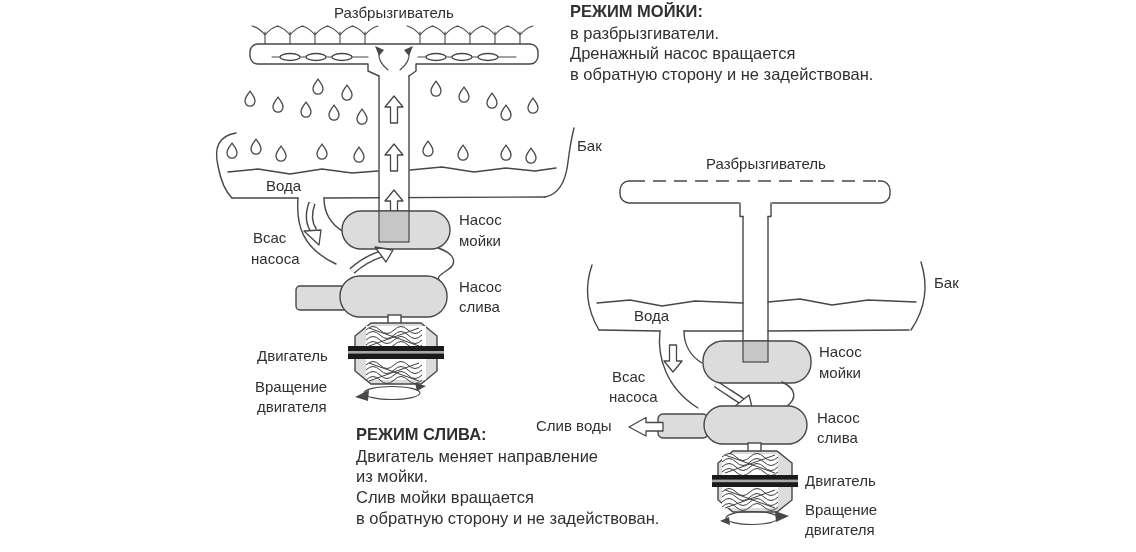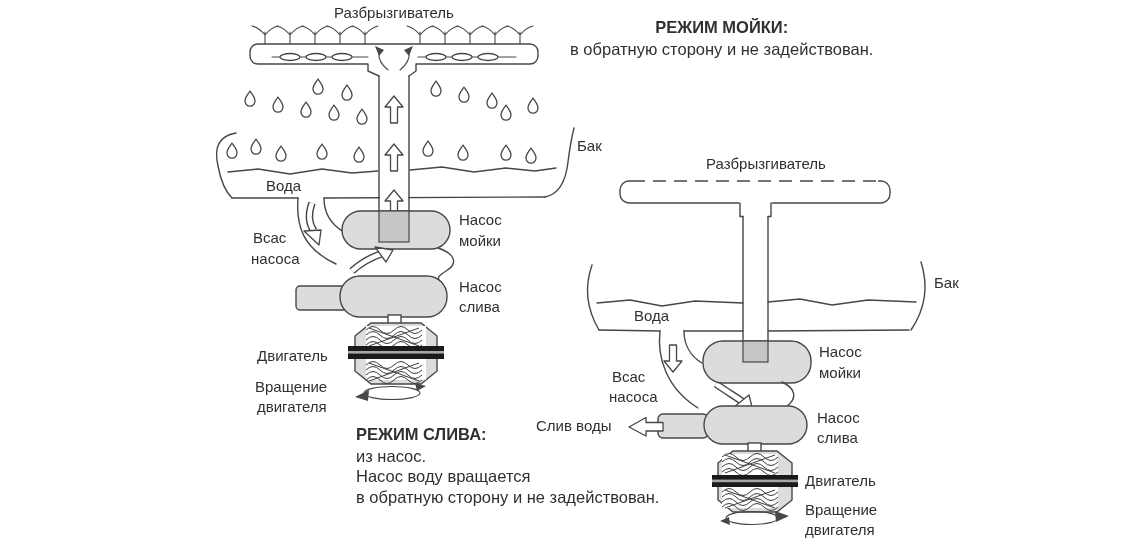--- a/index.html
+++ b/index.html
@@ -20,21 +20,21 @@
   .head    { fill:var(--line,#474747); stroke:none; }
   .dash    { stroke-dasharray:13 8; stroke-linecap:butt; }
   .shaft   { fill:var(--shaft,#1a1a1a); stroke:none; }
   .stripe  { fill:#a8a8a8; stroke:none; }
   .coilg path { fill:none; stroke:#3c3c3c; stroke-width:1; }
   .txt     { font-family:"Liberation Sans",sans-serif; font-size:15px; fill:var(--text,#303030); }
   .mid     { text-anchor:middle; }
 
   .block { position:absolute; color:var(--text,#303030); font-size:16.5px; line-height:20.7px; white-space:nowrap; }
   .block .title { font-weight:700; margin-bottom:1px; }
-  .block-wash  { left:570px; top:17px;text-align:center; }
+  .block-wash  { left:570px; top:1px; }
   .block-drain { left:356px; top:424px; }
 </style>
 </head>
 <body>
 
 <div class="stage">
 
 <svg width="1136" height="552" viewBox="0 0 1136 552">
   <defs>
     <path id="drop" class="hollow" d="M0,-7 C2.5,-3 5,-0.5 5,3 A5,5.2 0 1 1 -5,3 C-5,-0.5 -2.5,-3 0,-7 Z"></path>
@@ -242,23 +242,26 @@
     <text class="txt" x="817" y="443">слива</text>
     <text class="txt" x="536" y="431">Слив воды</text>
     <text class="txt" x="805" y="486">Двигатель</text>
     <text class="txt" x="805" y="515">Вращение</text>
     <text class="txt" x="805" y="535">двигателя</text>
   </g>
 </svg>
 
   <div class="block block-wash">
     <div class="title">РЕЖИМ МОЙКИ:</div>
+    <div>в разбрызгиватели.</div>
+    <div>Дренажный насос вращается</div>
     <div>в обратную сторону и не задействован.</div>
   </div>
 
   <div class="block block-drain">
     <div class="title">РЕЖИМ СЛИВА:</div>
-    <div>из насос.</div>
-    <div>Насос воду вращается</div>
+    <div>Двигатель меняет направление</div>
+    <div>из мойки.</div>
+    <div>Слив мойки вращается</div>
     <div>в обратную сторону и не задействован.</div>
   </div>
 
 </div>
 
 </body></html>

